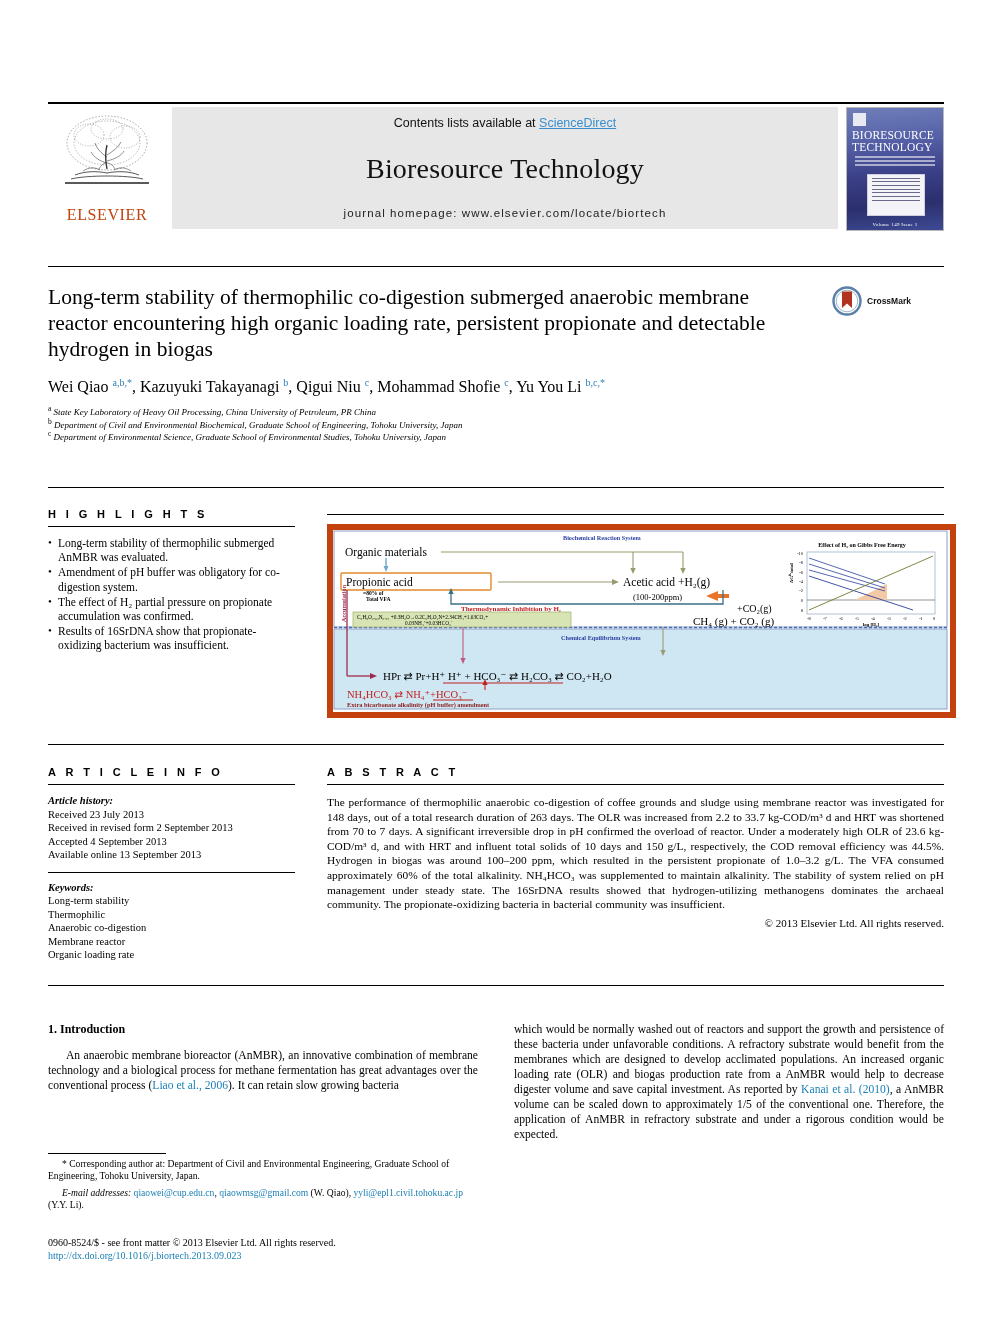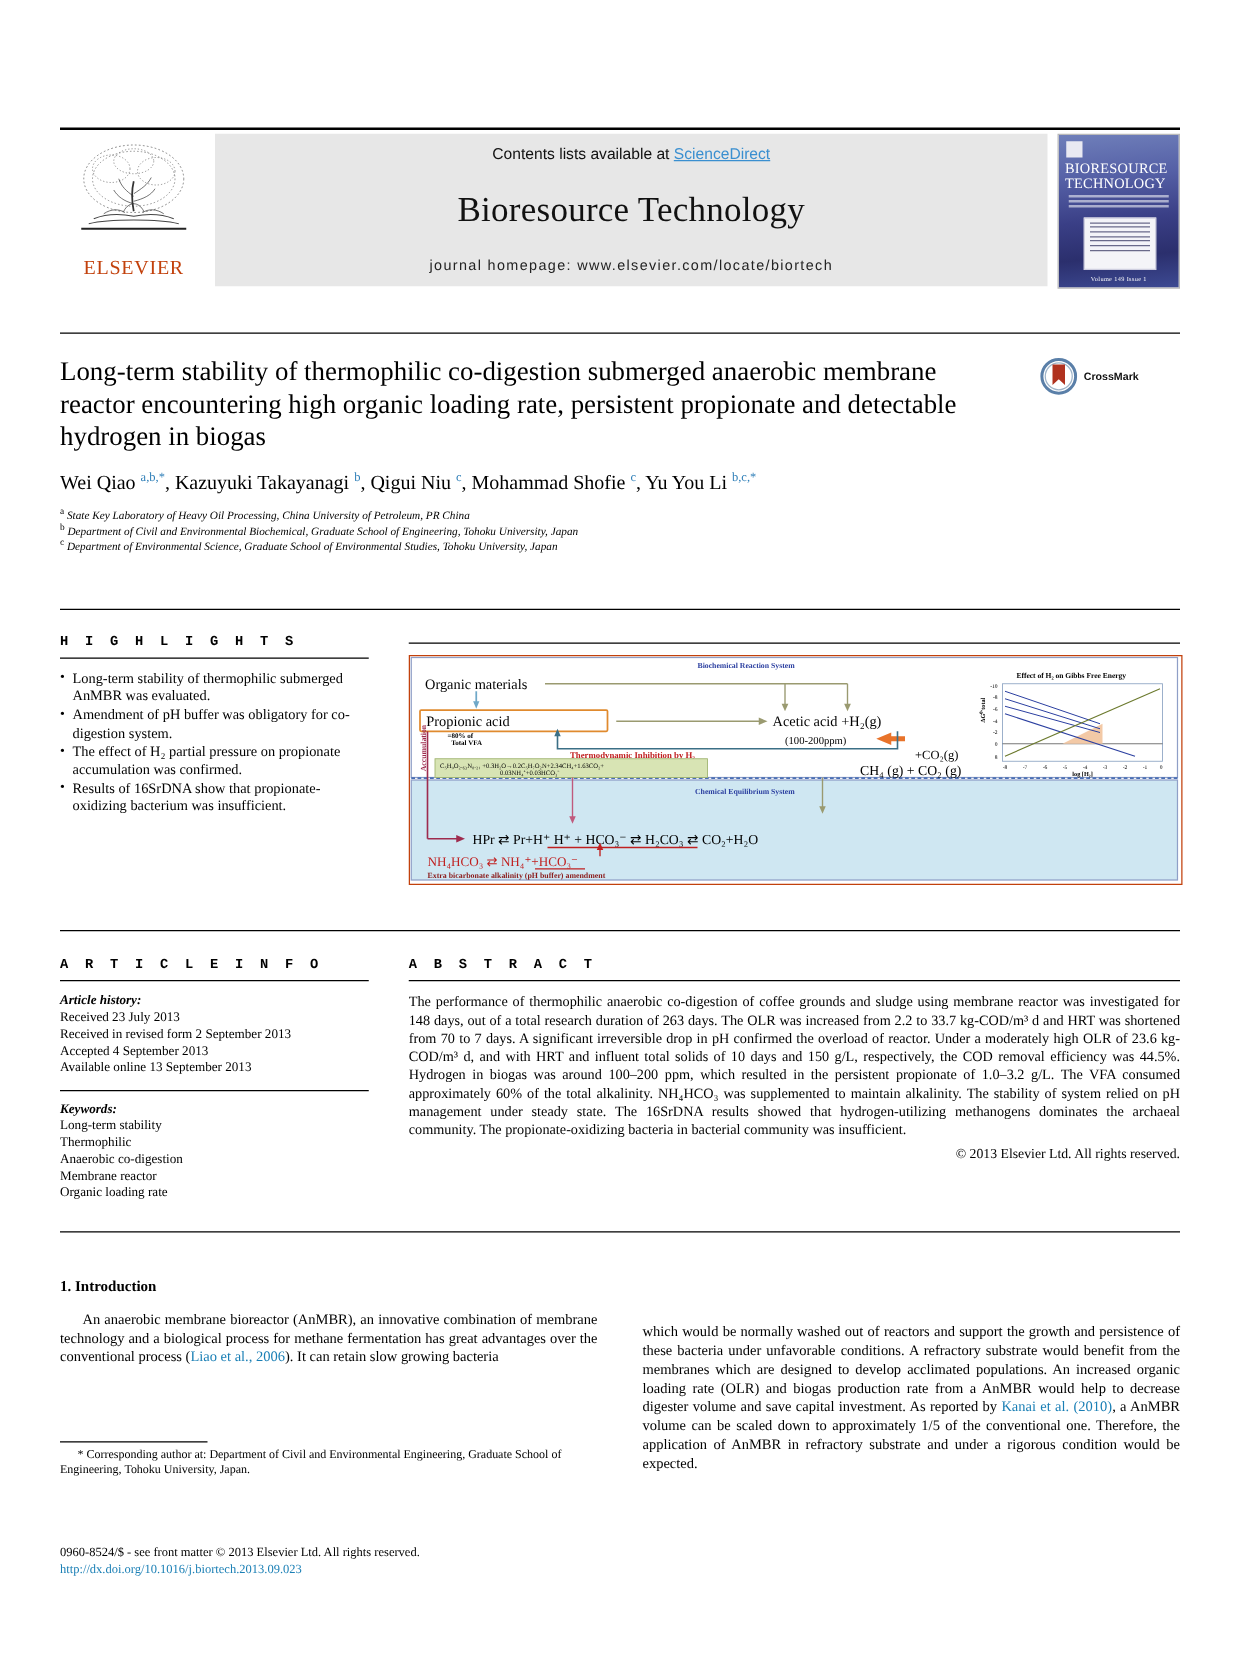--- a/index.html
+++ b/index.html
@@ -213,21 +213,21 @@
   
   .div-rule {
     position: absolute;
     left: 48px;
     width: 896px;
     border-top: 1px solid #000;
   }
 
   
   .sec-head {
-    font-family: Liberation Mono, monospace;
+    font-family: Liberation Sans, sans-serif;
     font-size: 11px;
     font-weight: bold;
     letter-spacing: 3.4px;
     color: #000;
   }
   .sec-underline {
     border-top: 1.8px solid #000;
     margin-top: 6px;
   }
   .col-left {
@@ -258,21 +258,21 @@
     position: absolute;
     left: 0; top: -1px;
     font-size: 11px;
   }
 
   
   .ga-fig {
     margin-top: 9px;
     width: 617px;
     height: 182px;
-    border: 1px solid #c2410c;
+    border: 6px solid #c2410c;
     position: relative;
     background: #fff;
     overflow: hidden;
   }
 
   
   .ai-body {
     margin-top: 9px;
     font-size: 10.5px;
     line-height: 13.5px;
@@ -583,27 +583,31 @@
     <div class="copyline">© 2013 Elsevier Ltd. All rights reserved.</div>
   </div>
 
   <div class="div-rule" style="top:985px"></div>
 
   <div class="body-col left" style="top:1022px">
     <div class="body-h">1. Introduction</div>
     <p class="body-p">An anaerobic membrane bioreactor (AnMBR), an innovative combination of membrane technology and a biological process for methane fermentation has great advantages over the conventional process (<span class="ref">Liao et al., 2006</span>). It can retain slow growing bacteria</p>
   </div>
 
-  <div class="body-col right" style="top:1058px">
+  <div class="body-col right" style="top:1022px">
     <p class="body-p" style="text-indent:0">which would be normally washed out of reactors and support the growth and persistence of these bacteria under unfavorable conditions. A refractory substrate would benefit from the membranes which are designed to develop acclimated populations. An increased organic loading rate (OLR) and biogas production rate from a AnMBR would help to decrease digester volume and save capital investment. As reported by <span class="ref">Kanai et al. (2010)</span>, a AnMBR volume can be scaled down to approximately 1/5 of the conventional one. Therefore, the application of AnMBR in refractory substrate and under a rigorous condition would be expected.</p>
   </div>
 
   <div class="foot-rule" style="top:1153px"></div>
   <div class="footnote" style="top:1158px">
     <div style="text-indent:14px">* Corresponding author at: Department of Civil and Environmental Engineering, Graduate School of Engineering, Tohoku University, Japan.</div>
+    <div style="text-indent:14px; margin-top:4px">
+      <span class="em">E-mail addresses:</span>
+      <span><span class="ref">qiaowei@cup.edu.cn</span>, <span class="ref">qiaowmsg@gmail.com</span> (W. Qiao), <span class="ref">yyli@epl1.civil.tohoku.ac.jp</span> (Y.Y. Li).</span>
+    </div>
   </div>
 
   <div class="footer-issn" style="top:1236px">
     <div>0960-8524/$ - see front matter © 2013 Elsevier Ltd. All rights reserved.</div>
     <div class="doi">http://dx.doi.org/10.1016/j.biortech.2013.09.023</div>
   </div>
 
 </div>
 
 </body></html>

